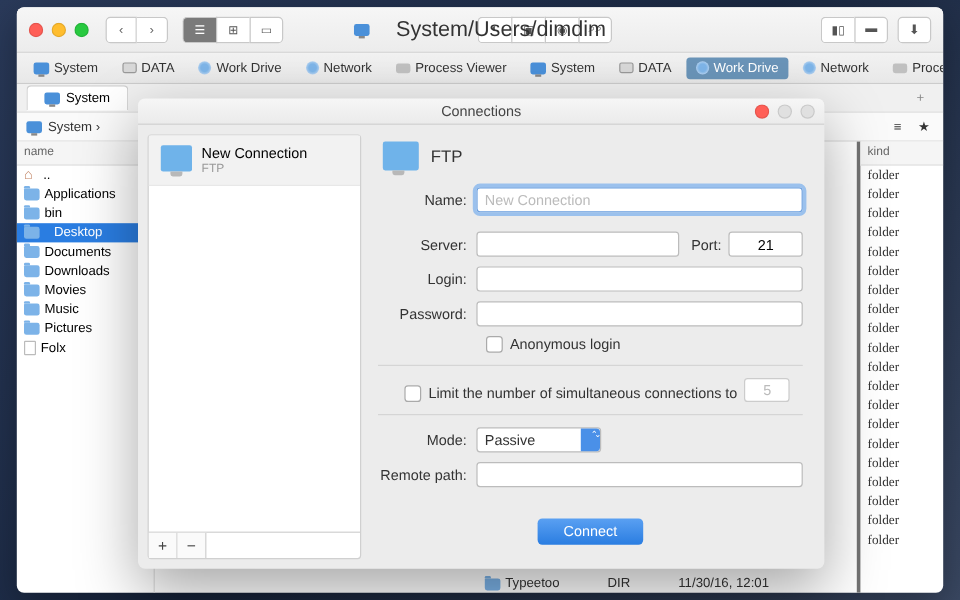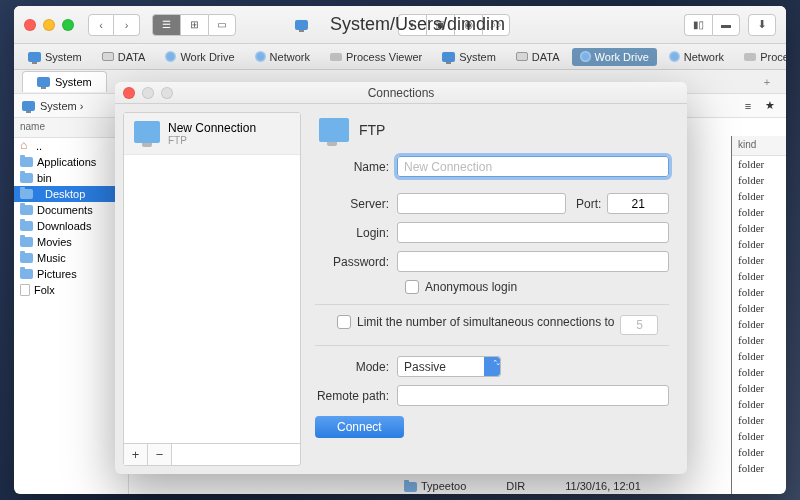--- a/index.html
+++ b/index.html
@@ -47,26 +47,26 @@
 .file-list { font-size: 11px; }
 .file-row { padding: 2px 6px; display: flex; align-items: center; gap: 4px; }
 .file-row.selected { background: #2a7de1; color: #fff; gap: 12px; }
 .ic-folder { width: 13px; height: 10px; background: #7cb3e8; border-radius: 1px 2px 2px 2px; display: inline-block; position: relative; }
 .ic-folder::before { content:''; position:absolute; top:-2px; left:0; width:5px; height:2px; background:#7cb3e8; border-radius: 1px 1px 0 0; }
 .ic-home { width: 12px; height: 10px; display: inline-block; position: relative; }
 .ic-home::before { content:'⌂'; font-size: 12px; color: #c08060; position: absolute; top: -3px; }
 .ic-file { width: 10px; height: 12px; background: #fff; border: 1px solid #bbb; border-radius: 1px; display: inline-block; }
 
 .col-right { flex: 1; display: flex; }
-.kind-col { width: 55px; border-left: 1px solid #737373; font-size: 11px; color: #333; margin-top: 18px; }
+.kind-col { width: 72px; border-left: 3px solid #737373; font-size: 11px; color: #333; }
 .kind-row { padding: 2px 6px; height: 16px; font-family: Liberation Serif, serif; }
 
 
 .modal { position: absolute; left: 115px; top: 82px; width: 572px; height: 392px; background: #ececec; border-radius: 6px; box-shadow: 0 18px 50px rgba(0,0,0,0.35); overflow: hidden; }
-.modal-title { height: 22px; background: linear-gradient(#f6f6f6,#ebebeb); border-bottom: 1px solid #d0d0d0; display: flex; align-items: center; padding: 0 8px; position: relative; }
+.modal-title { height: 22px; background: linear-gradient(#f6f6f6,#ebebeb); border-bottom: 1px solid #d0d0d0; display: flex; align-items: center; padding: 0 8px; position: relative; justify-content: flex-end; }
 .modal-title-text { position: absolute; left: 50%; transform: translateX(-50%); font-size: 12px; color: #444; }
 .modal-body { display: flex; height: calc(100% - 22px); }
 .modal-side { width: 178px; background: #fff; margin: 8px 0 8px 8px; border: 1px solid #d0d0d0; border-radius: 3px; display: flex; flex-direction: column; }
 .conn-item { padding: 8px 10px; display: flex; gap: 8px; background: #f2f2f2; border-bottom: 1px solid #e8e8e8; }
 .conn-icon { width: 26px; height: 22px; background: #6fb3ea; border-radius: 2px; position: relative; flex-shrink: 0; }
 .conn-icon::after { content:''; position:absolute; bottom:-4px; left:8px; width:10px; height:4px; background:#b8b8b8; border-radius: 0 0 2px 2px; }
 .conn-text { font-size: 12px; }
 .conn-text .sub { font-size: 10px; color: #999; }
 .side-footer { margin-top: auto; height: 22px; border-top: 1px solid #d0d0d0; display: flex; }
 .side-footer button { width: 24px; height: 100%; background: #fafafa; border: none; border-right: 1px solid #d0d0d0; font-size: 13px; color: #444; }
@@ -78,26 +78,26 @@
 .form-row { display: flex; align-items: center; margin-bottom: 8px; }
 .form-label { width: 82px; text-align: right; padding-right: 8px; font-size: 12px; }
 .form-input { flex: 1; height: 21px; border: 1px solid #bcbcbc; border-radius: 3px; background: #fff; padding: 0 6px; font-size: 12px; }
 .form-input.focused { outline: 3px solid #9bc1ed; border-color: #6a9fe0; }
 .form-input::placeholder { color: #bbb; }
 .port-label { padding: 0 6px 0 10px; }
 .port-input { width: 42px; text-align: center; }
 .checkbox-row { display: flex; align-items: center; gap: 6px; padding-left: 90px; margin-bottom: 6px; font-size: 12px; }
 .chk { width: 14px; height: 14px; border: 1px solid #aaa; border-radius: 3px; background: #fff; }
 .divider { border-top: 1px solid #d5d5d5; margin: 10px 0; }
-.lim-row { display: flex; align-items: flex-start; gap: 6px; padding-left: 22px; font-size: 12px; }
+.lim-row { display: flex; align-items: flex-end; gap: 6px; padding-left: 22px; font-size: 12px; }
 .lim-input { width: 38px; height: 20px; border: 1px solid #ccc; border-radius: 3px; background: #fff; text-align: center; color: #bbb; font-size: 12px; }
 .select { height: 21px; border: 1px solid #bcbcbc; border-radius: 3px; background: #fff; padding: 0 6px; font-size: 12px; width: 104px; position: relative; display: flex; align-items: center; }
 .select::after { content:''; position:absolute; right:0; top:0; width:16px; height:100%; background:#4a90e8; border-radius: 0 3px 3px 0; }
 .select::before { content:'⌃⌄'; position:absolute; right:2px; top:2px; font-size:7px; color:#fff; z-index:1; line-height:7px; letter-spacing:-3px; }
-.connect-row { display: flex; justify-content: flex-start; margin-top: 10px; }
+.connect-row { display: flex; justify-content: center; margin-top: 26px; }
 .connect-btn { background: linear-gradient(#5aa0f2,#2a7de1); color: #fff; border: none; border-radius: 4px; padding: 4px 22px; font-size: 12px; }
 
 .bottom-files { position: absolute; bottom: 2px; left: 390px; font-size: 11px; color: #333; display: flex; gap: 40px; align-items: center; }
 .bottom-files .bf-name { display: flex; align-items: flex-end; gap: 4px; }
 </style>
 </head>
 <body>
 
 <div class="finder-window">
 

